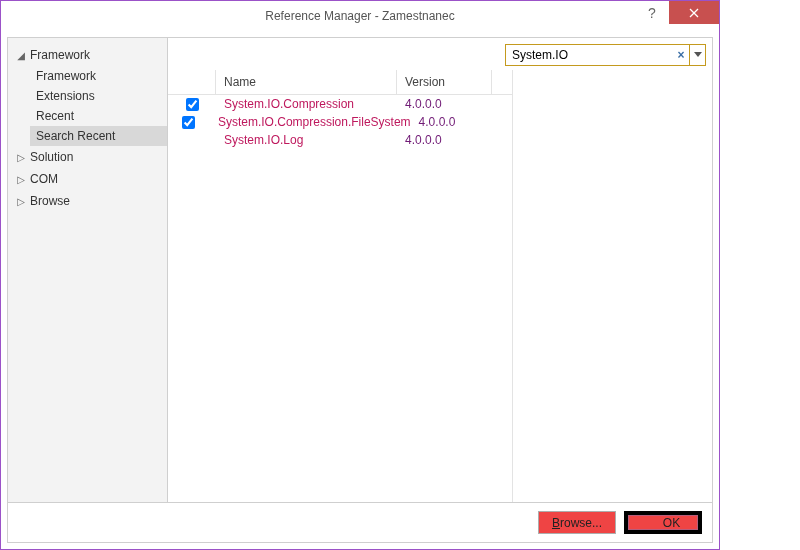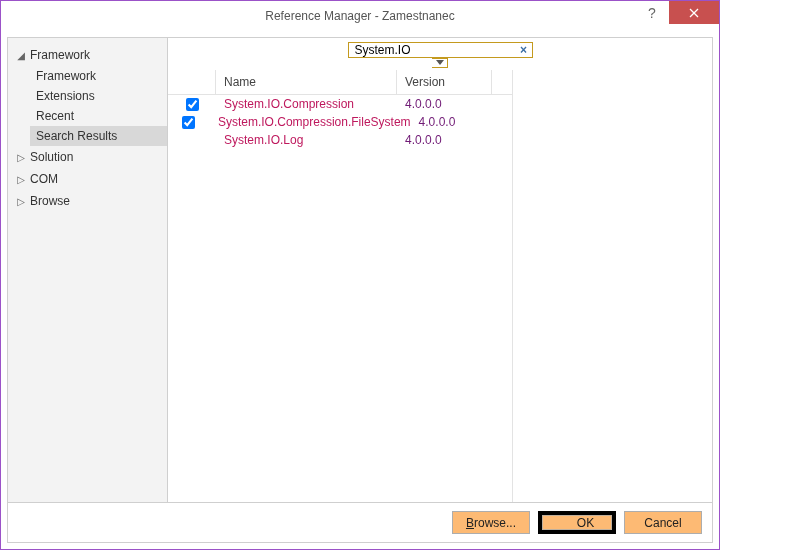--- a/index.html
+++ b/index.html
@@ -13,21 +13,21 @@
   .tbtn svg { width: 10px; height: 10px; }
   .inner { flex: 1; margin: 6px; border: 1px solid #cfcfcf; display: flex; flex-direction: column; }
   .body { flex: 1; display: flex; min-height: 0; }
   .sidebar { width: 160px; background: #f3f3f3; border-right: 1px solid #cfcfcf; padding-top: 6px; }
   .cat { display: flex; align-items: center; gap: 4px; padding: 4px 8px; color: #333; cursor: default; }
   .cat .chev { width: 10px; display: inline-flex; justify-content: center; color: #666; font-size: 10px; }
   .subitems { padding-left: 22px; }
   .subitem { padding: 3px 6px; color: #333; cursor: default; }
   .subitem.sel { background: #d8d8d8; }
   .main { flex: 1; display: flex; flex-direction: column; min-width: 0; }
-  .toolbar { height: 32px; display: flex; align-items: center; justify-content: flex-end; padding: 4px 6px 2px 6px; gap: 0; flex-direction: column; }
+  .toolbar { height: 32px; display: flex; align-items: center; justify-content: flex-end; padding: 4px 6px 2px 6px; gap: 0; }
   .search-wrap { width: 185px; height: 22px; border: 1px solid #c49a1e; background: #fff; display: flex; align-items: center; }
   .search-wrap input { flex: 1; border: none; outline: none; padding: 0 6px; font-size: 12px; background: transparent; }
   .clearx { width: 18px; color: #3a6ea5; text-align: center; cursor: pointer; font-weight: bold; font-size: 12px; }
   .drop { width: 16px; height: 22px; border: 1px solid #c49a1e; border-left: none; background: #fff; display: flex; align-items: center; justify-content: center; }
   .drop svg { width: 8px; height: 6px; }
   .content { flex: 1; display: flex; min-height: 0; }
   .listpane { flex: 1; border-right: 1px solid #e3e3e3; overflow: hidden; }
   .cols { display: flex; border-bottom: 1px solid #e3e3e3; color: #444; }
   .col { padding: 5px 8px; border-right: 1px solid #e3e3e3; }
   .col.chk { width: 48px; }
@@ -36,21 +36,21 @@
   .col.pad { width: 20px; border-right: none; }
   .rows { }
   .row { display: flex; align-items: center; height: 18px; }
   .cell.chk { width: 48px; display: flex; justify-content: center; }
   .cell.name { flex: 1; padding-left: 8px; color: #be185d; }
   .cell.ver { width: 95px; padding-left: 8px; color: #701a75; }
   .cell.pad { width: 20px; }
   input[type=checkbox] { width: 13px; height: 13px; margin: 0; }
   .detailpane { width: 199px; }
   .footer { height: 40px; border-top: 1px solid #cfcfcf; display: flex; align-items: center; justify-content: flex-end; gap: 8px; padding-right: 10px; }
-  .btn { min-width: 78px; height: 23px; border: 1px solid #adadad; background: #fdba74; display: flex; align-items: center; justify-content: center; padding: 0 10px; cursor: default; color: #222; }
+  .btn { min-width: 78px; height: 23px; border: 1px solid #adadad; background: #ef4444; display: flex; align-items: center; justify-content: center; padding: 0 10px; cursor: default; color: #222; }
   .btn.default { border: 4px solid #000000; box-shadow: inset 0 0 0 1px rgba(51,153,255,0.3); padding-left: 27px; }
   .btn .u { text-decoration: underline; }
 </style>
 </head>
 <body>
 
 <div class="window">
 
   <div class="titlebar">
     <div class="titletext">Reference Manager - Zamestnanec</div>
@@ -72,21 +72,21 @@
 
       <div class="sidebar">
         <div class="cat">
           <span class="chev">◢</span>
           <span>Framework</span>
         </div>
         <div class="subitems">
           <div class="subitem"><span>Framework</span></div>
           <div class="subitem"><span>Extensions</span></div>
           <div class="subitem"><span>Recent</span></div>
-          <div class="subitem sel"><span>Search Results</span></div>
+          <div class="subitem sel"><span>Search Recent</span></div>
         </div>
         <div class="cat">
           <span class="chev">▷</span>
           <span>Solution</span>
         </div>
         <div class="cat">
           <span class="chev">▷</span>
           <span>COM</span>
         </div>
         <div class="cat">
@@ -149,19 +149,16 @@
 
     </div>
 
     <div class="footer">
       <div class="btn">
         <span><span class="u">B</span><span>rowse...</span></span>
       </div>
       <div class="btn default">
           <span>OK</span>
         </div>
-      <div class="btn">
-          <span>Cancel</span>
-        </div>
     </div>
   </div>
 
 </div>
 
 </body></html>

